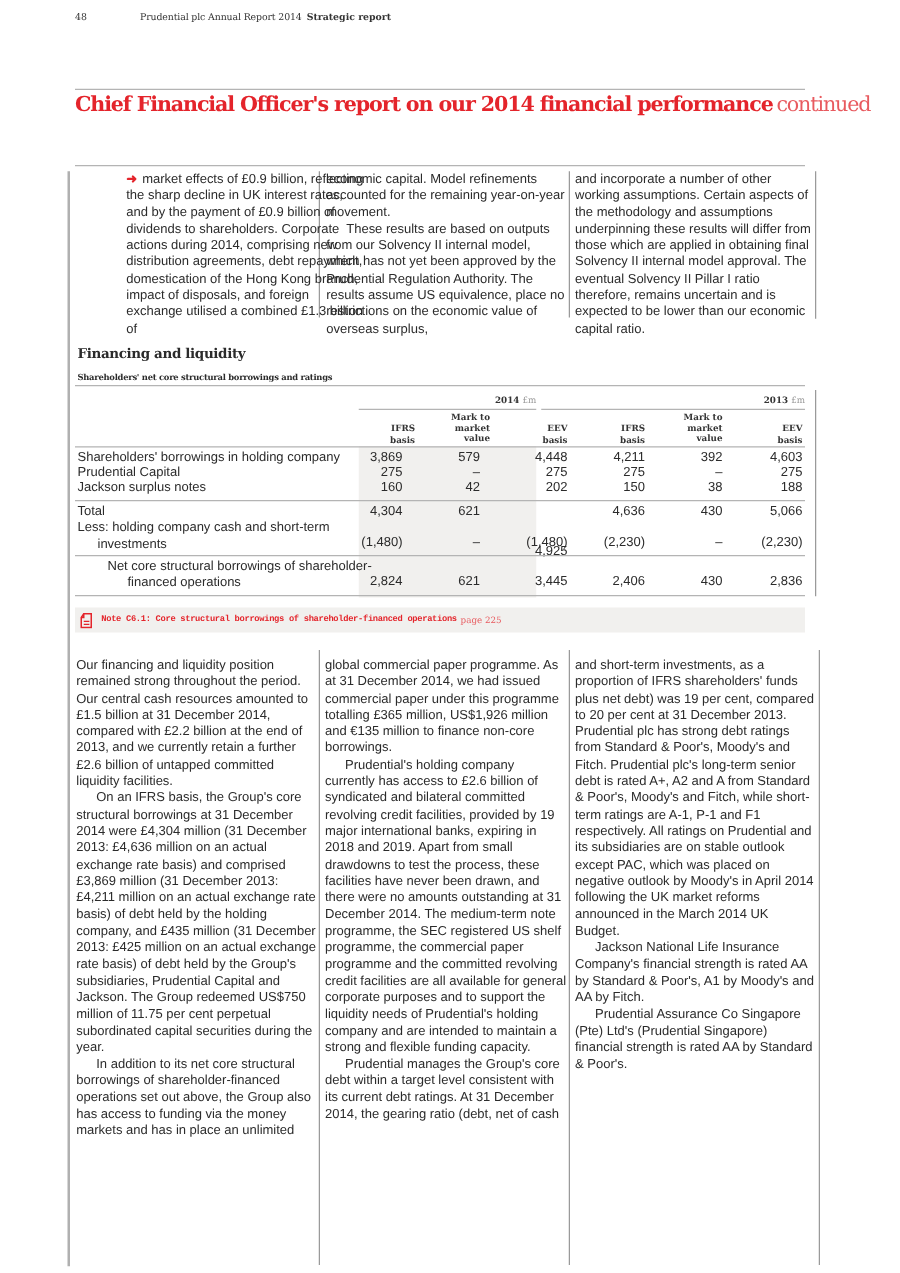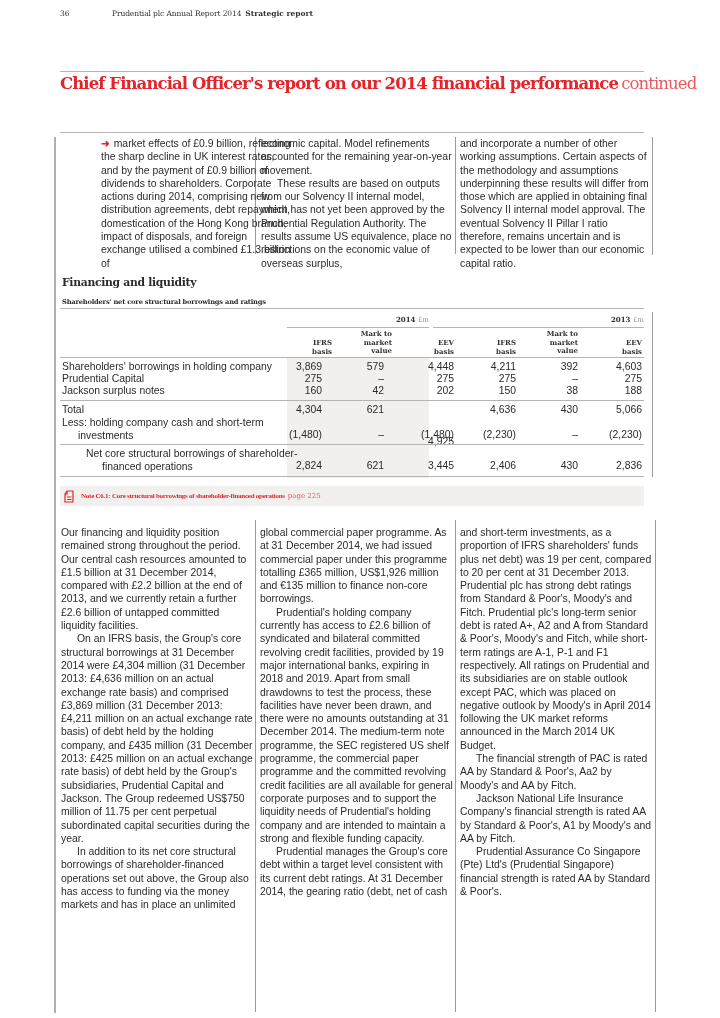--- a/index.html
+++ b/index.html
@@ -36,28 +36,28 @@
   .grp-label .unit { font-weight: normal; color: #999; }
   .grp-rule { position: absolute; border-top: 1px solid #b4b4b4; height: 0; }
   .colhead { position: absolute; font-family: "DejaVu Serif", serif; font-weight: bold; font-size: 7px; line-height: 8.5px; color: #333; text-align: right; width: 60px; }
   .trow-label { position: absolute; left: 2px; font-family: "Liberation Sans", sans-serif; font-size: 10.4px; line-height: 12.5px; color: #2b2b2b; }
   .trow-label .indent { padding-left: 16px; }
   .cell { position: absolute; font-family: "Liberation Sans", sans-serif; font-size: 10.4px; line-height: 12.5px; color: #2b2b2b; text-align: right; width: 60px; }
   .trule { position: absolute; left: 0; width: 584px; border-top: 1px solid #b4b4b4; height: 0; }
 
   #note-bar { position: absolute; top: 486px; left: 60px; width: 584px; height: 20px; background: #f1f0ee; display: flex; align-items: center; }
   #note-icon { margin-left: 4px; width: 12px; height: 13px; }
-  #note-text { font-family: Liberation Serif, serif; font-weight: bold; font-size: 7px; color: #e4242b; margin-left: 5px; letter-spacing: -0.25px; text-align: center; }
+  #note-text { font-family: Liberation Mono, monospace; font-weight: bold; font-size: 7px; color: #e4242b; margin-left: 5px; letter-spacing: -0.25px; text-align: center; }
   #note-page { font-family: "DejaVu Serif", serif; font-size: 7px; color: #e85a5f; margin-left: 3px; }
 </style>
 </head>
 <body>
 
 <div id="running-head">
-  <span class="pg">36</span><span class="pub">Prudential plc  Annual Report 2014</span><span class="sec">Strategic report</span>
+  <span class="pg">48</span><span class="pub">Prudential plc  Annual Report 2014</span><span class="sec">Strategic report</span>
 </div>
 
 <div class="hrule" id="title-rule"></div>
 <div id="title">
   <span>Chief Financial Officer's report on our 2014 financial performance</span><span class="cont">continued</span>
 </div>
 <div class="hrule" id="intro-rule"></div>
 
 <div class="vrule thick" style="left:54px; top:137px; height:876px;"></div>
 <div class="vrule" style="left:255px; top:137px; height:117px;"></div>
@@ -175,16 +175,15 @@
   <p class="ind">On an IFRS basis, the Group's core structural borrowings at 31 December 2014 were £4,304 million (31 December 2013: £4,636 million on an actual exchange rate basis) and comprised £3,869 million (31 December 2013: £4,211 million on an actual exchange rate basis) of debt held by the holding company, and £435 million (31 December 2013: £425 million on an actual exchange rate basis) of debt held by the Group's subsidiaries, Prudential Capital and Jackson. The Group redeemed US$750 million of 11.75 per cent perpetual subordinated capital securities during the year.</p>
   <p class="ind">In addition to its net core structural borrowings of shareholder-financed operations set out above, the Group also has access to funding via the money markets and has in place an unlimited</p>
 </div>
 <div class="col" style="left:260px; top:526px; width:194px;">
   <p>global commercial paper programme. As at 31 December 2014, we had issued commercial paper under this programme totalling £365 million, US$1,926 million and €135 million to finance non-core borrowings.</p>
   <p class="ind">Prudential's holding company currently has access to £2.6 billion of syndicated and bilateral committed revolving credit facilities, provided by 19 major international banks, expiring in 2018 and 2019. Apart from small drawdowns to test the process, these facilities have never been drawn, and there were no amounts outstanding at 31 December 2014. The medium-term note programme, the SEC registered US shelf programme, the commercial paper programme and the committed revolving credit facilities are all available for general corporate purposes and to support the liquidity needs of Prudential's holding company and are intended to maintain a strong and flexible funding capacity.</p>
   <p class="ind">Prudential manages the Group's core debt within a target level consistent with its current debt ratings. At 31 December 2014, the gearing ratio (debt, net of cash</p>
 </div>
 <div class="col" style="left:460px; top:526px; width:192px;">
   <p>and short-term investments, as a proportion of IFRS shareholders' funds plus net debt) was 19 per cent, compared to 20 per cent at 31 December 2013. Prudential plc has strong debt ratings from Standard &amp; Poor's, Moody's and Fitch. Prudential plc's long-term senior debt is rated A+, A2 and A from Standard &amp; Poor's, Moody's and Fitch, while short-term ratings are A-1, P-1 and F1 respectively. All ratings on Prudential and its subsidiaries are on stable outlook except PAC, which was placed on negative outlook by Moody's in April 2014 following the UK market reforms announced in the March 2014 UK Budget.</p>
-  <p class="ind">The financial strength of PAC is rated AA by Standard &amp; Poor's, Aa2 by Moody's and AA by Fitch.</p>
   <p class="ind">Jackson National Life Insurance Company's financial strength is rated AA by Standard &amp; Poor's, A1 by Moody's and AA by Fitch.</p>
   <p class="ind">Prudential Assurance Co Singapore (Pte) Ltd's (Prudential Singapore) financial strength is rated AA by Standard &amp; Poor's.</p>
 </div>
 
 </body></html>

